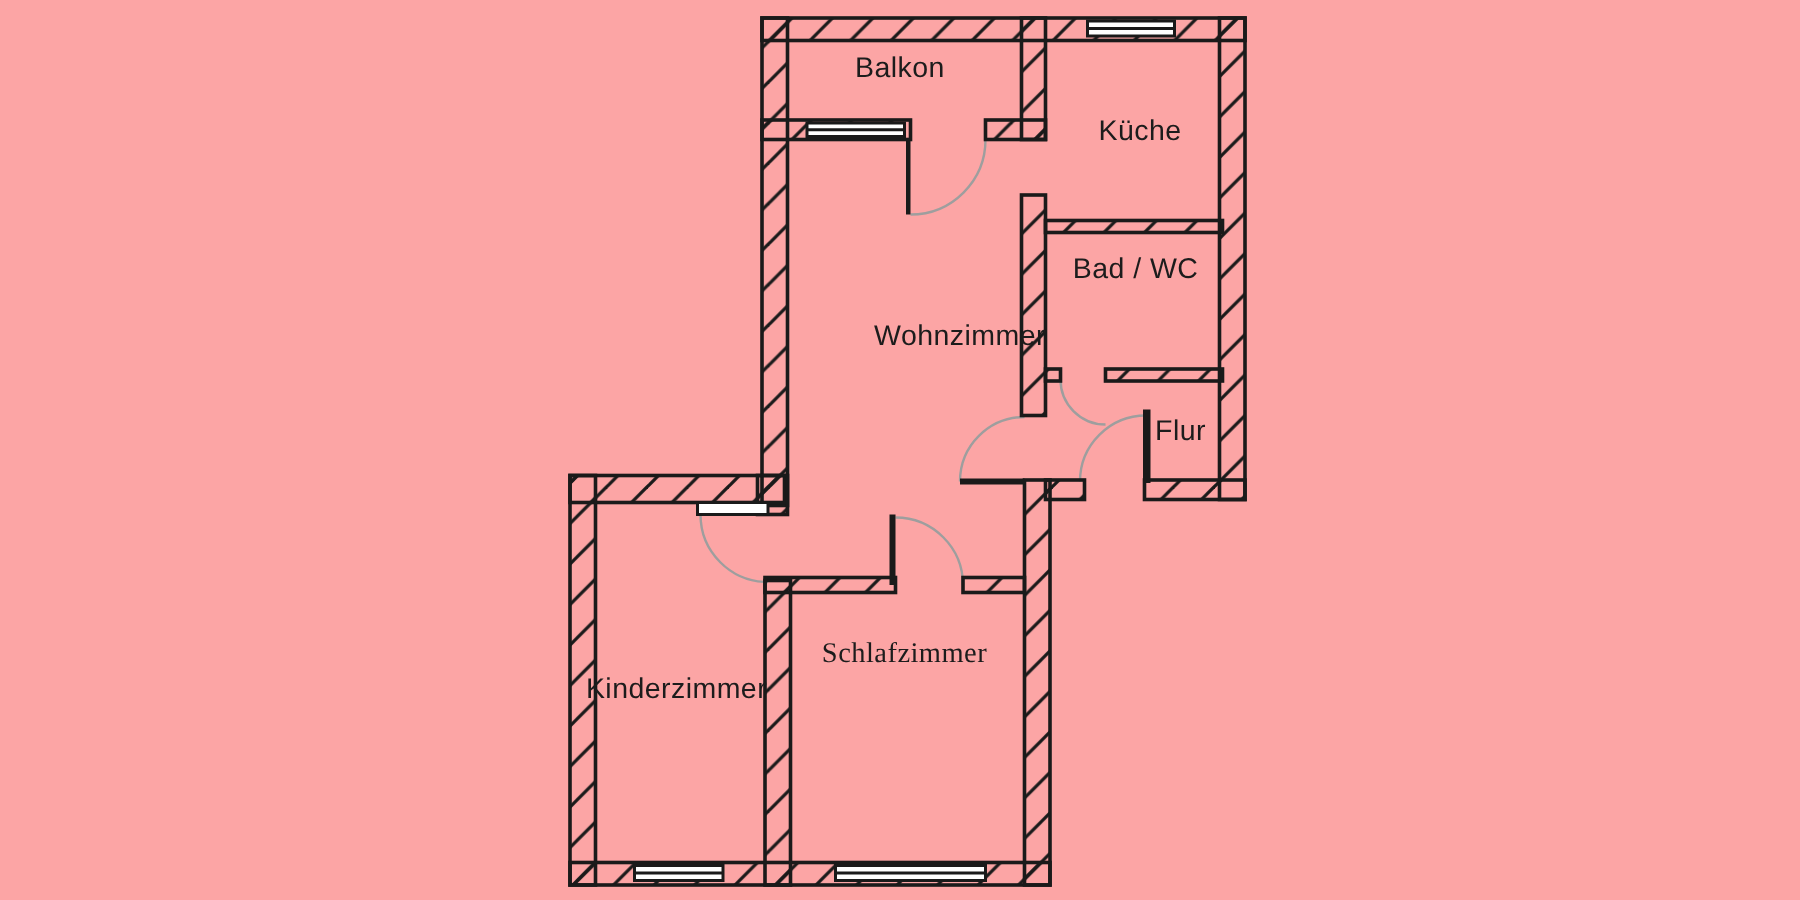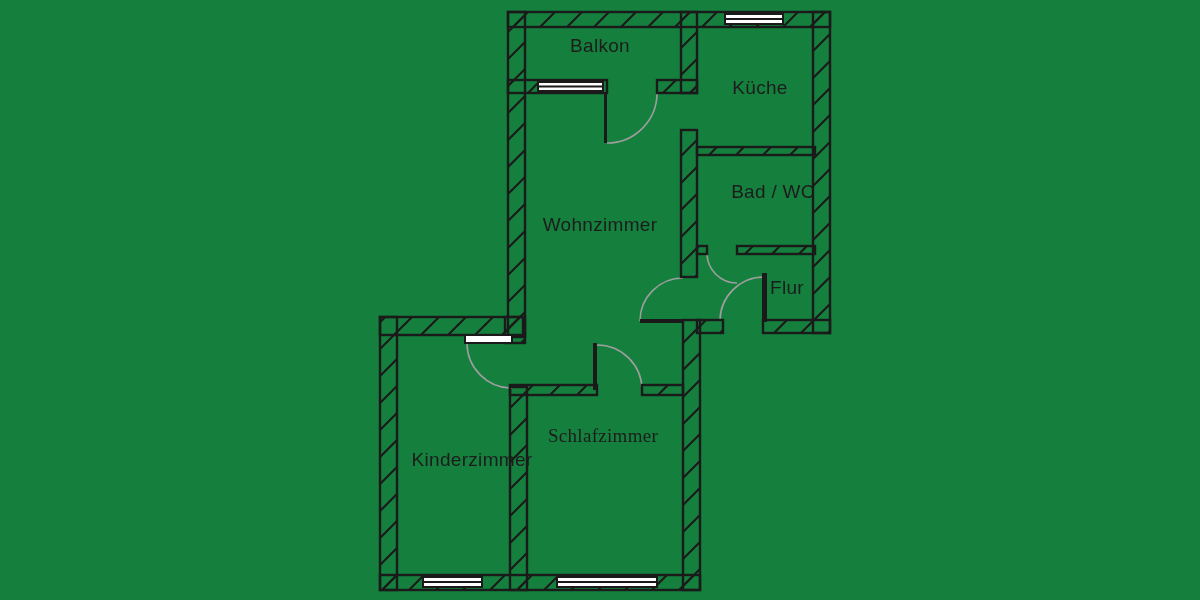--- a/index.html
+++ b/index.html
@@ -1,19 +1,19 @@
 <!DOCTYPE html>
 <html><head>
 <meta charset="utf-8">
 <style>
   html,body{margin:0;padding:0;background:#ffffff;}
   #canvas{
     position:relative;
     width:1200px;height:600px;
-    background:#15803d;
+    background:#fca5a5;
     overflow:hidden;
     font-family:"Liberation Sans","DejaVu Sans",sans-serif;
   }
   #plan-svg{position:absolute;left:0;top:0;}
   .room-label{
     position:absolute;
     transform:translate(-50%,-50%);
     font-size:19px;
     color:#1c1c1c;
     letter-spacing:0.3px;
@@ -84,19 +84,19 @@
       <rect x="604" y="93" width="3" height="50" fill="#1a1a1a"></rect>
       <rect x="640" y="319" width="43" height="4" fill="#1a1a1a"></rect>
       <rect x="762" y="273" width="5" height="49" fill="#1a1a1a"></rect>
       <rect x="593" y="343" width="4" height="47" fill="#1a1a1a"></rect>
       <rect x="465" y="335" width="47" height="8" fill="#ffffff" stroke="#1a1a1a" stroke-width="2"></rect>
     </g>
   </svg>
 
   <span class="room-label" style="left:600px; top:46px;">Balkon</span>
   <span class="room-label" style="left:760px; top:88px;">Küche</span>
-  <span class="room-label" style="left:757px; top:192px;margin-left:16px;">Bad / WC</span>
+  <span class="room-label" style="left:757px; top:180px;">Bad / WC</span>
   <span class="room-label" style="left:787px; top:288px;">Flur</span>
-  <span class="room-label" style="left:600px; top:225px;">Wohnzimmer</span>
-  <span class="room-label" style="left:451px; top:460px;margin-left:21px;">Kinderzimmer</span>
+  <span class="room-label" style="left:640px; top:225px;">Wohnzimmer</span>
+  <span class="room-label" style="left:451px; top:460px;">Kinderzimmer</span>
   <span class="room-label" style="left:603px; top:436px;font-family:Liberation Serif, serif;">Schlafzimmer</span>
 
 </div>
 
 </body></html>

